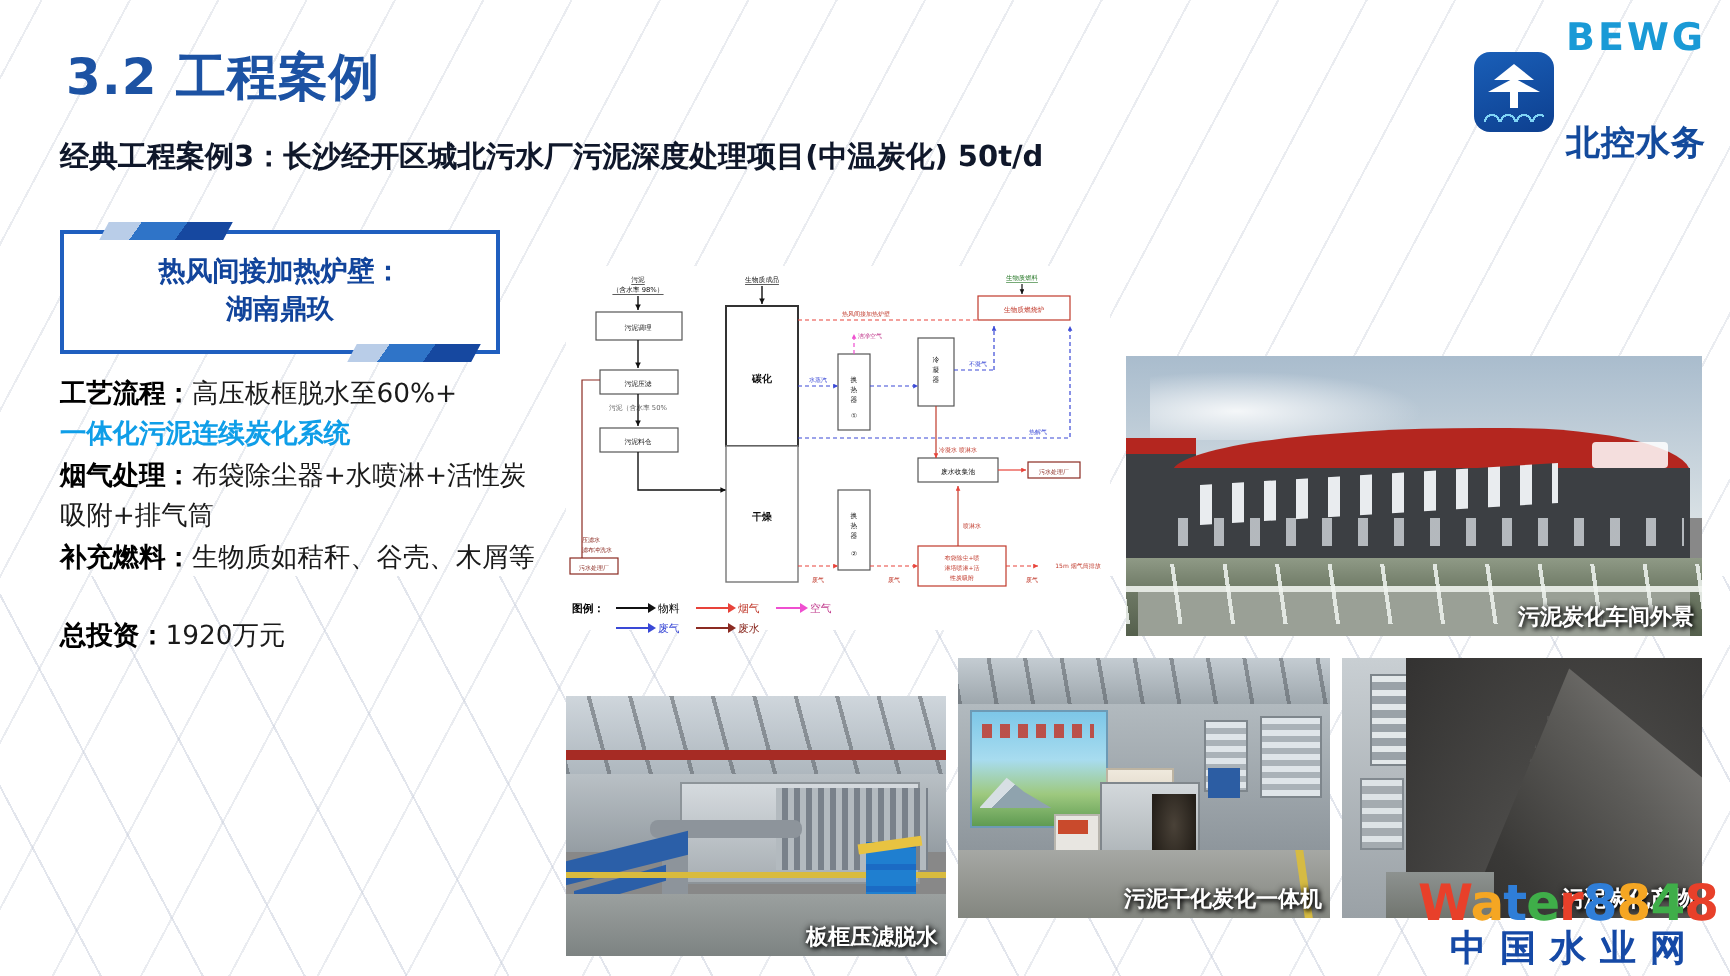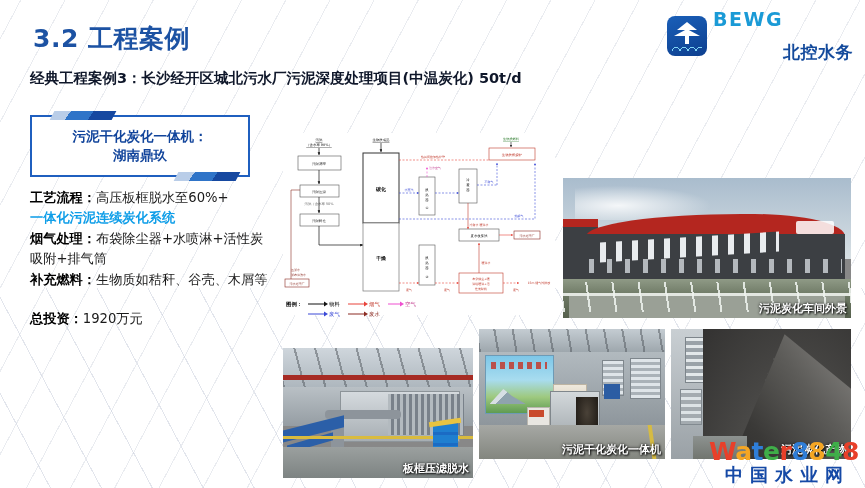--- a/index.html
+++ b/index.html
@@ -57,21 +57,21 @@
     position:absolute;left:50%;top:20px;transform:translateX(-50%);
     width:4px;height:8px;background:#fff;
   }
   .logo-mark .wave{
     position:absolute;left:5px;right:5px;bottom:5px;height:9px;
     background:
       radial-gradient(circle at 4px 9px, transparent 3px, #7fd4f5 3px 4px, transparent 4px) repeat-x,
       radial-gradient(circle at 4px 14px, transparent 3px, #7fd4f5 3px 4px, transparent 4px) repeat-x;
     background-size:8px 9px,8px 9px;background-position:0 0,4px -5px;
   }
-  .logo-text{display:flex;flex-direction:row;line-height:1.05;text-align:right;}
+  .logo-text{display:flex;flex-direction:column;line-height:1.05;text-align:right;}
   .logo-en{font-size:19px;font-weight:bold;color:#1a9ad6;letter-spacing:1.5px;}
   .logo-cn{font-size:17px;font-weight:bold;color:#134a9c;letter-spacing:.5px;margin-top:34px;}
 
   
   .srcbox{
     position:absolute;left:30px;top:115px;width:220px;height:62px;
   }
   .srcbox .frame{
     position:absolute;inset:0;border:2px solid #1f5fbf;background:#fff;
   }
@@ -256,21 +256,21 @@
       <div class="logo-en">BEWG</div>
       <div class="logo-cn">北控水务</div>
     </div>
   </div>
 
   <div class="srcbox">
     <div class="frame"></div>
     <div class="tab-tl"></div>
     <div class="tab-br"></div>
     <div class="txt">
-      <div>污泥干化炭化一体机：</div>
+      <div>热风间接加热炉壁：</div>
       <div>湖南鼎玖</div>
     </div>
   </div>
 
   <div class="facts">
     <div class="fact">
       <b>工艺流程：</b><span>高压板框脱水至60%+</span><br>
       <span class="hl">一体化污泥连续炭化系统</span>
     </div>
     <div class="fact">

